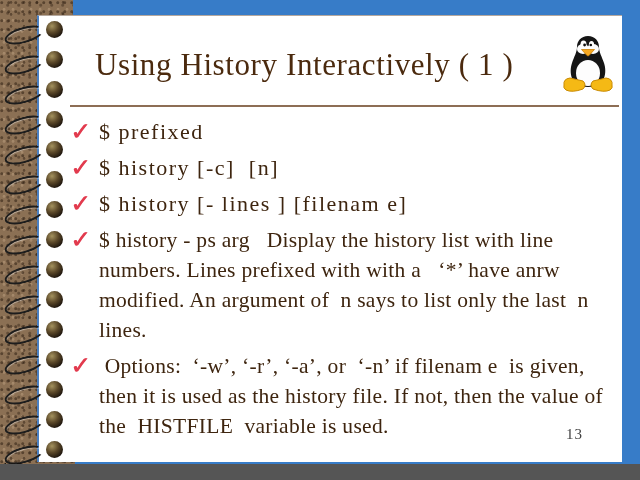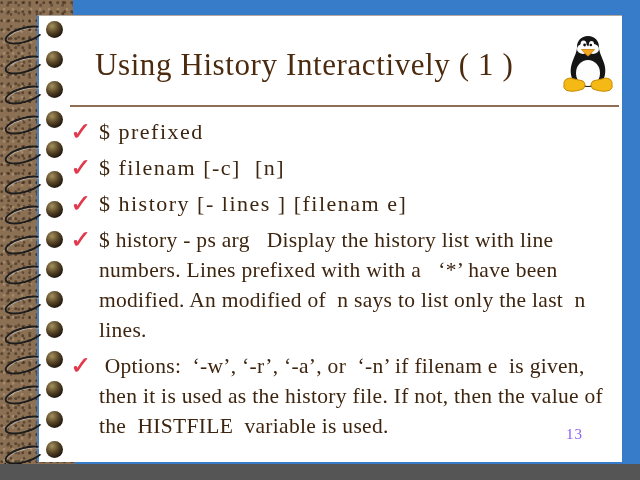--- a/index.html
+++ b/index.html
@@ -50,21 +50,21 @@
   ul.bullets li:nth-child(-n+3) { font-size:22px; letter-spacing:1.5px; }
   ul.bullets li:nth-child(n+4)  { font-size:21.5px; letter-spacing:0.3px; }
   .btext { white-space:pre-wrap; }
   .check {
     position:absolute; left:31px; top:0; font-family:"DejaVu Sans", sans-serif;
     font-size:25px; font-weight:bold; color:#e23b4e; line-height:30px;
     text-shadow:0.7px 0 #e23b4e;
   }
   .pagenum {
     position:absolute; left:527px; top:410px;
-    font-size:15px; color:#8b5cf6; letter-spacing:1px;
+    font-size:15px; color:#404040; letter-spacing:1px;
   }
   
   .spiral { position:absolute; left:4px; top:20px; width:62px; height:456px; }
   .ring-unit { position:absolute; left:0; width:62px; height:30px; }
   .ring-unit .wire {
     position:absolute; left:0; top:7px; width:40px; height:16px;
     border:2px solid #1d1d1d; border-right-color:transparent;
     border-radius:50%; transform:rotate(-16deg);
     box-shadow:inset 0 1px 1px rgba(255,255,255,.45);
   }
@@ -108,29 +108,29 @@
 
     <div class="divider"></div>
 
     <ul class="bullets">
       <li>
         <span class="check">✓</span>
         <span class="btext">$ prefixed</span>
       </li>
       <li>
         <span class="check">✓</span>
-        <span class="btext">$ filenam [-c]  [n]</span>
+        <span class="btext">$ history [-c]  [n]</span>
       </li>
       <li>
         <span class="check">✓</span>
         <span class="btext">$ history [- lines ] [filenam e]</span>
       </li>
       <li>
         <span class="check">✓</span>
-        <span class="btext">$ history - ps arg   Display the history list with line numbers. Lines prefixed with with a   ‘*’ have been modified. An modified of  n says to list only the last  n lines.</span>
+        <span class="btext">$ history - ps arg   Display the history list with line numbers. Lines prefixed with with a   ‘*’ have anrw modified. An argument of  n says to list only the last  n lines.</span>
       </li>
       <li>
         <span class="check">✓</span>
         <span class="btext"> Options:  ‘-w’, ‘-r’, ‘-a’, or  ‘-n’ if filenam e  is given, then it is used as the history file. If not, then the value of the  HISTFILE  variable is used.</span>
       </li>
     </ul>
 
     <div class="pagenum">13</div>
   </div>
 

